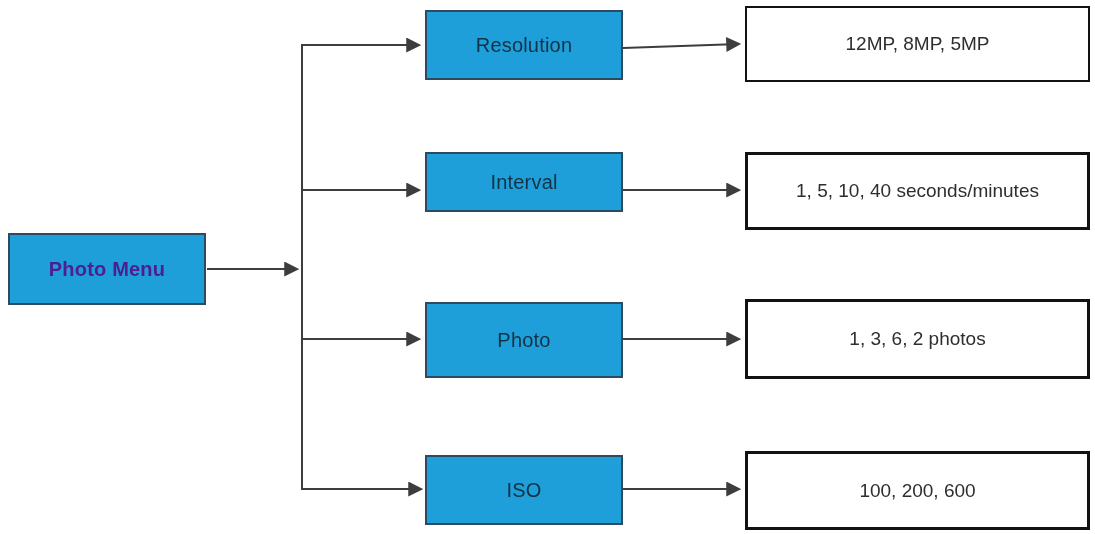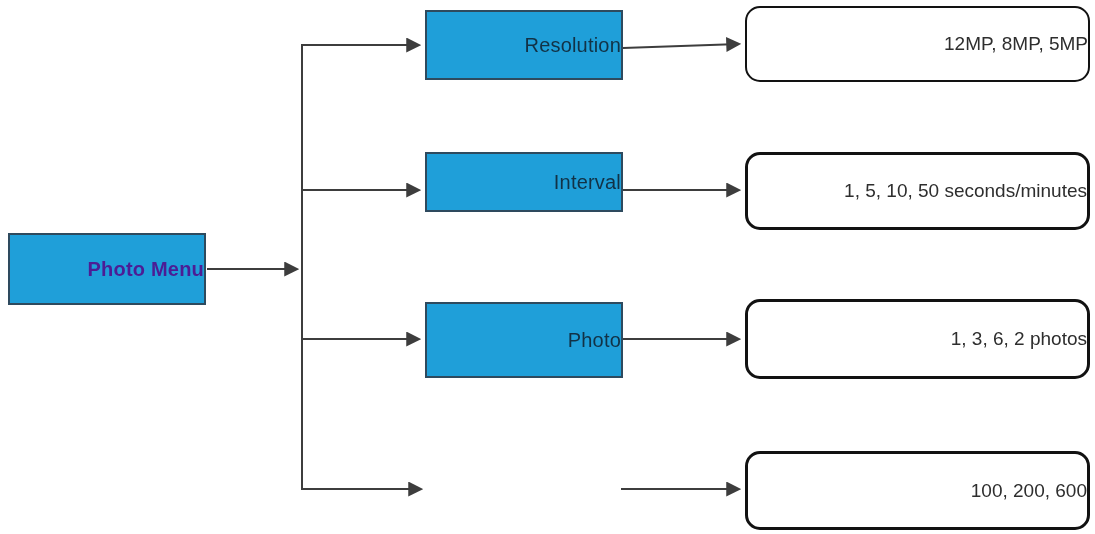--- a/index.html
+++ b/index.html
@@ -21,21 +21,21 @@
     top: 0;
     width: 1095px;
     height: 534px;
     pointer-events: none;
   }
   .node {
     position: absolute;
     box-sizing: border-box;
     display: flex;
     align-items: center;
-    justify-content: flex-end;
+    justify-content: center;
     text-align: center;
   }
   .node.blue {
     background: #1f9fd9;
     border: 2px solid #2e4a5e;
     color: #123246;
     font-size: 20px;
     letter-spacing: 0.2px;
   }
   .node.root {
@@ -46,21 +46,20 @@
   .node.b-resolution { left: 425px; top: 10px;  width: 198px; height: 70px; }
   .node.b-interval   { left: 425px; top: 152px; width: 198px; height: 60px; }
   .node.b-multi      { left: 425px; top: 302px; width: 198px; height: 76px; }
   .node.b-iso        { left: 425px; top: 455px; width: 198px; height: 70px; }
   .node.value {
     background: #ffffff;
     color: #2e2e2e;
     font-size: 19px;
     left: 745px;
     width: 345px;
-    border-radius: 15px;
   }
   .node.v-resolution { top: 6px;   height: 76px; border: 2px solid #121212; }
   .node.v-interval   { top: 152px; height: 78px; border: 3px solid #121212; }
   .node.v-multi      { top: 299px; height: 80px; border: 3px solid #121212; }
   .node.v-iso        { top: 451px; height: 79px; border: 3px solid #121212; }
 </style>
 </head>
 <body>
 
 <div class="diagram">
@@ -93,26 +92,29 @@
 
   <div class="node blue b-resolution">
     <span>Resolution</span>
   </div>
   <div class="node blue b-interval">
     <span>Interval</span>
   </div>
   <div class="node blue b-multi">
     <span>Photo</span>
   </div>
+  <div class="node blue b-iso">
+    <span>ISO</span>
+  </div>
 
   <div class="node value v-resolution">
     <span>12MP, 8MP, 5MP</span>
   </div>
   <div class="node value v-interval">
-    <span>1, 5, 10, 50 seconds/minutes</span>
+    <span>1, 5, 10, 40 seconds/minutes</span>
   </div>
   <div class="node value v-multi">
     <span>1, 3, 6, 2 photos</span>
   </div>
   <div class="node value v-iso">
     <span>100, 200, 600</span>
   </div>
 
 </div>
 

